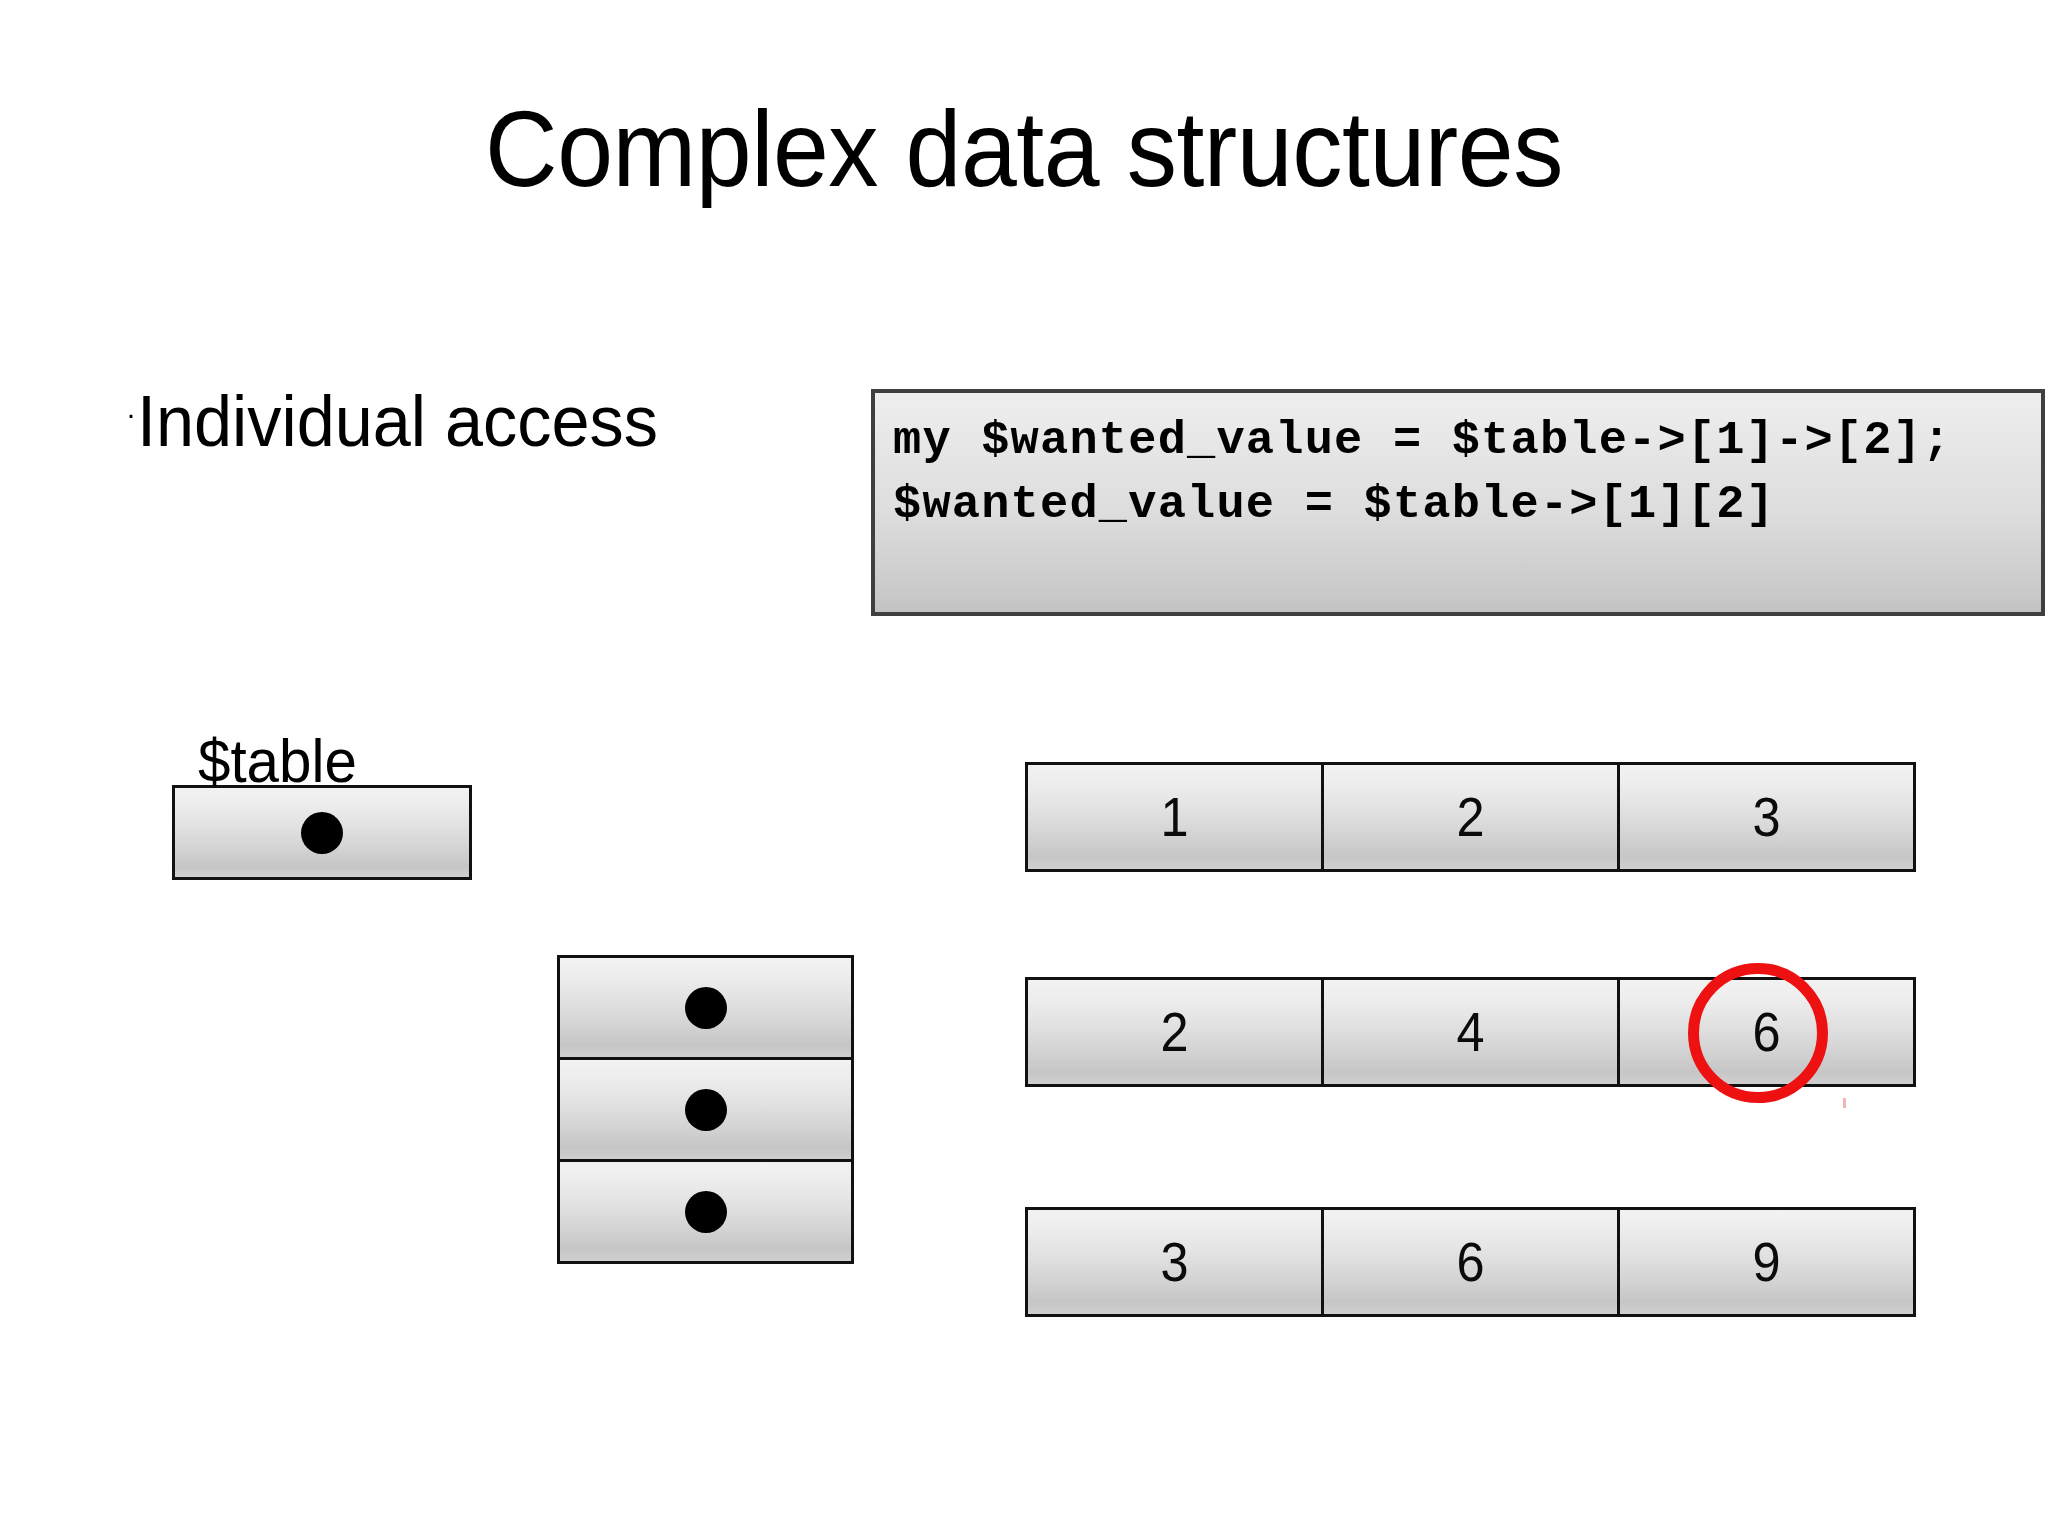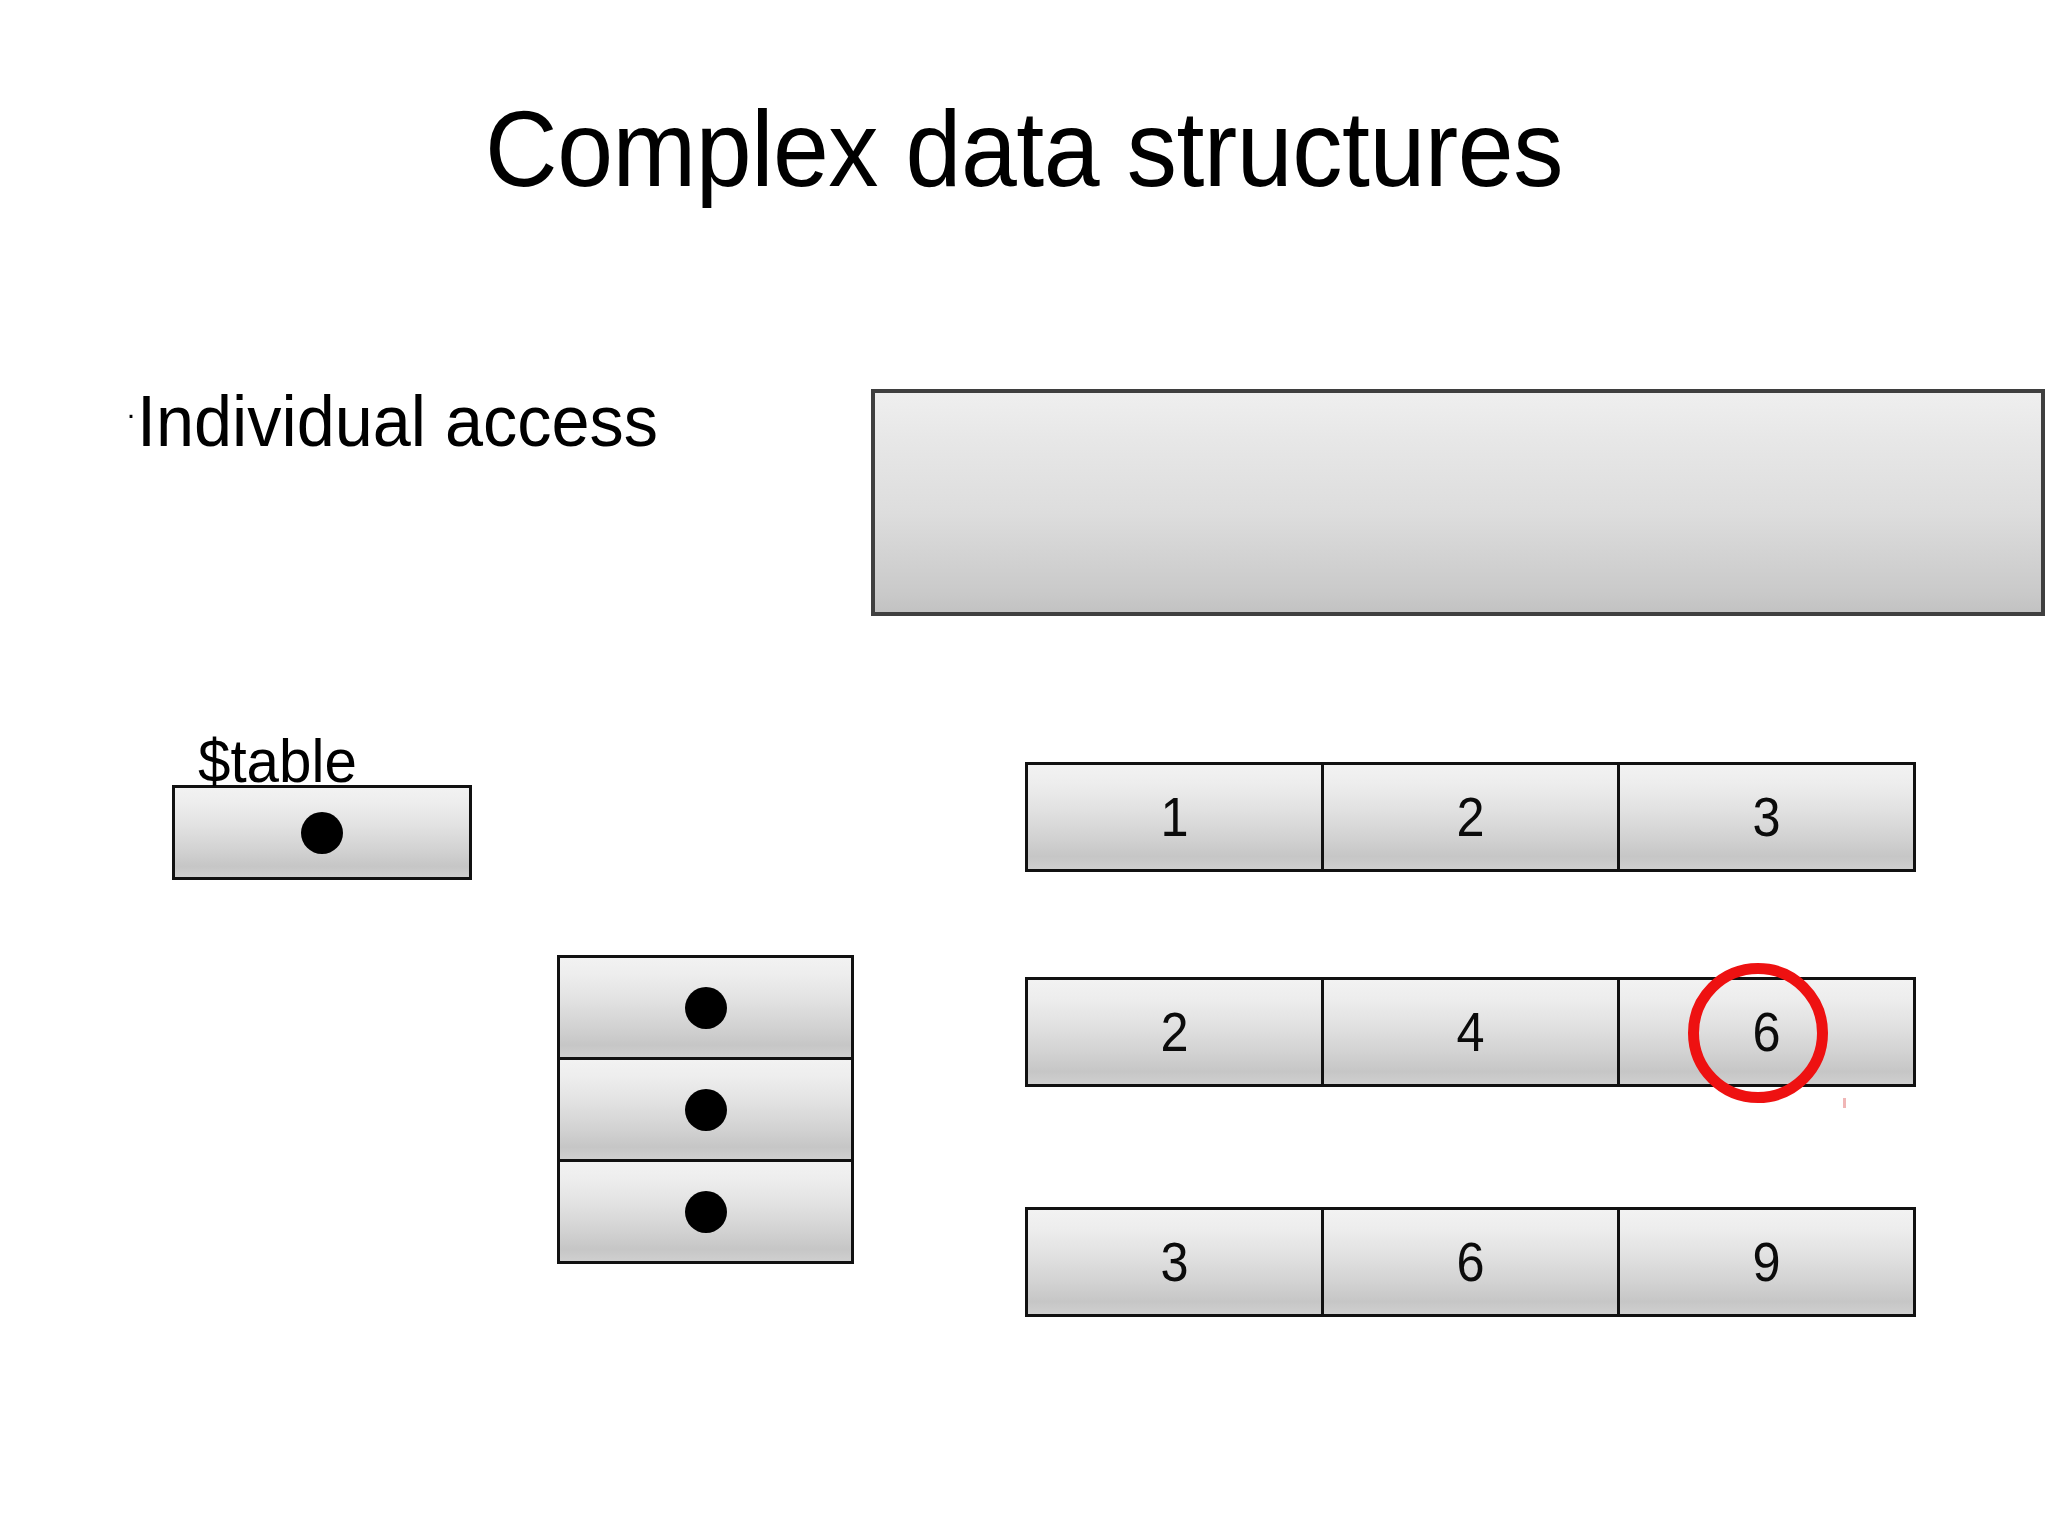--- a/index.html
+++ b/index.html
@@ -208,20 +208,22 @@
 <div class="slide">
 
   <div class="slide-title">Complex data structures</div>
 
   <div class="bullet-line">
     <span class="bullet-dot">·</span>
     <span class="bullet-text">Individual access</span>
   </div>
 
   <div class="code-box">
+    <div class="code-line">my $wanted_value = $table-&gt;[1]-&gt;[2];</div>
+    <div class="code-line">$wanted_value = $table-&gt;[1][2]</div>
   </div>
 
   <div class="table-label">$table</div>
 
   <div class="cell table-box">
     <span class="dot"></span>
   </div>
 
   <div class="stack">
     <div class="cell">

